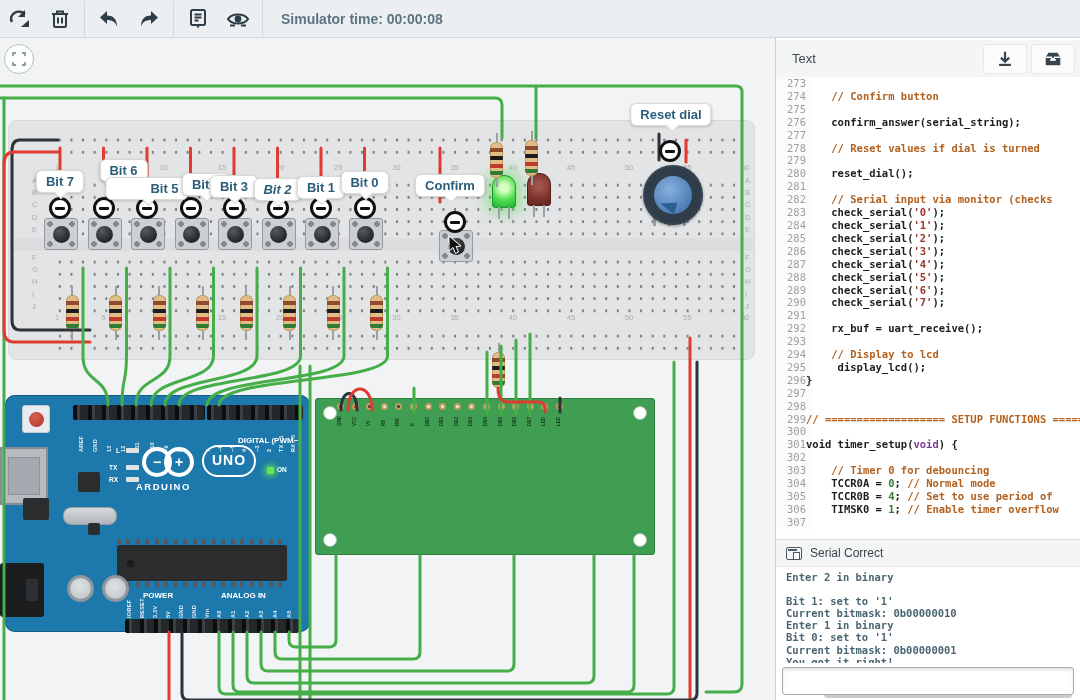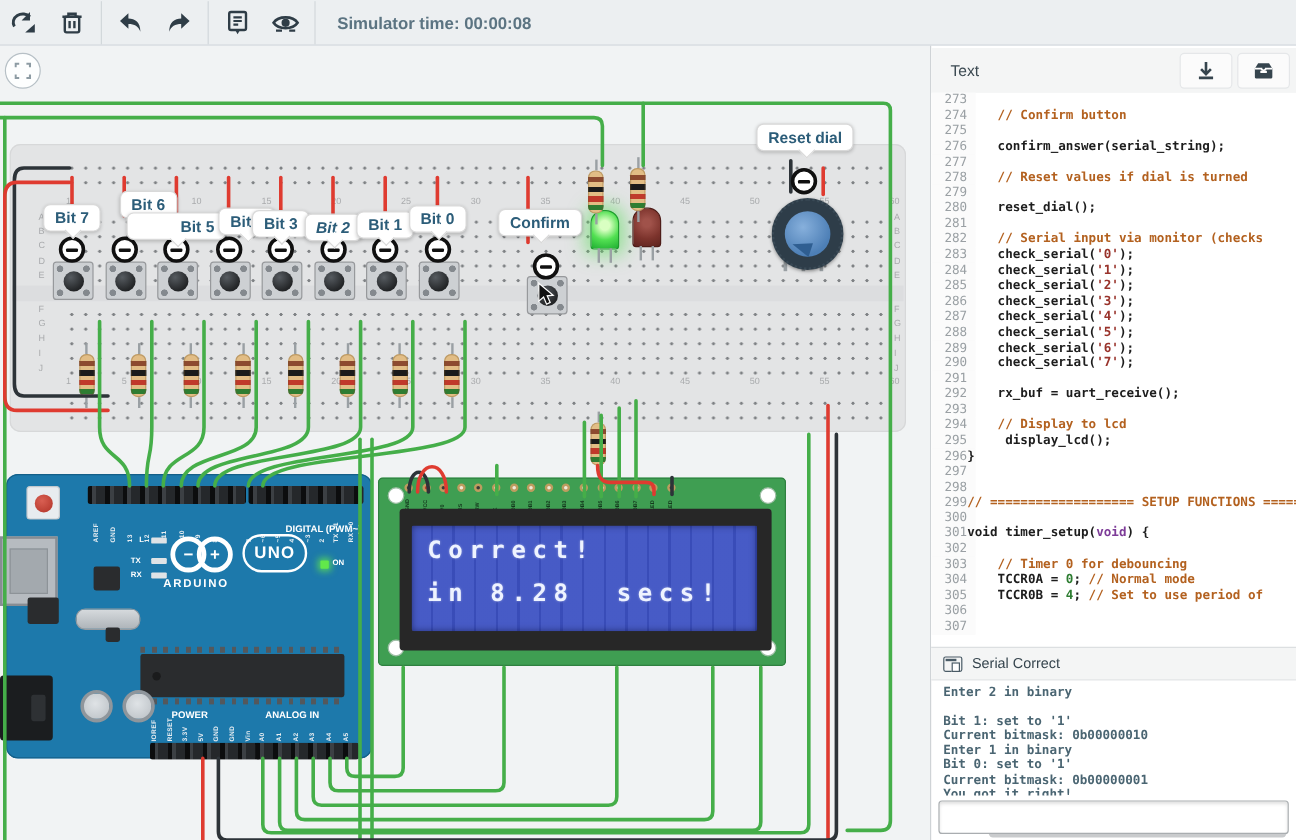--- a/index.html
+++ b/index.html
@@ -445,26 +445,20 @@
         <div class="lcd-pinlbl" style="left: 182.6px; height: 14px;">DB5</div>
         <div class="lcd-pin" style="left: 197.2px; background: rgb(242, 233, 216);"></div>
         <div class="lcd-pinlbl" style="left: 197.2px; height: 14px;">DB6</div>
         <div class="lcd-pin" style="left: 211.8px; background: rgb(242, 233, 216);"></div>
         <div class="lcd-pinlbl" style="left: 211.8px; height: 14px;">DB7</div>
         <div class="lcd-pin" style="left: 226.4px; background: rgb(192, 57, 43);"></div>
         <div class="lcd-pinlbl" style="left: 226.4px; height: 14px;">LED</div>
         <div class="lcd-pin" style="left: 241px; background: rgb(58, 58, 58);"></div>
         <div class="lcd-pinlbl" style="left: 241px; height: 14px;">LED</div>
       </div>
-    <div id="lcd-bezel">
-      <div id="lcd-screen">
-        <div class="lcd-line" style="top:8px;">Correct!</div>
-        <div class="lcd-line" style="top:44px;">in 8.28  secs!</div>
-      </div>
-    </div>
   </div>
 </div>
 
 <div id="panel">
   <div id="panel-hdr">
     <div id="panel-title">Text</div>
     <div class="phbtn">
       <svg width="20" height="20" viewBox="0 0 22 22">
           <path d="M11,3 V13 M6.5,9.5 L11,14 L15.5,9.5" fill="none" stroke="#36454e" stroke-width="2.4"></path>
           <path d="M4.5,17.5 h13" stroke="#36454e" stroke-width="2.4"></path>
@@ -506,21 +500,21 @@
       <div class="cl"><span class="g">296</span><span class="t"><span class="pl">}</span></span></div>
       <div class="cl"><span class="g">297</span><span class="t"></span></div>
       <div class="cl"><span class="g">298</span><span class="t"></span></div>
       <div class="cl"><span class="g">299</span><span class="t"><span class="cm">// =================== SETUP FUNCTIONS ===================</span></span></div>
       <div class="cl"><span class="g">300</span><span class="t"></span></div>
       <div class="cl"><span class="g">301</span><span class="t"><span class="pl">void timer_setup(</span><span class="kw">void</span><span class="pl">) {</span></span></div>
       <div class="cl"><span class="g">302</span><span class="t"></span></div>
       <div class="cl"><span class="g">303</span><span class="t"><span class="cm">    // Timer 0 for debouncing</span></span></div>
       <div class="cl"><span class="g">304</span><span class="t"><span class="pl">    TCCR0A = </span><span class="nm">0</span><span class="pl">; </span><span class="cm">// Normal mode</span></span></div>
       <div class="cl"><span class="g">305</span><span class="t"><span class="pl">    TCCR0B = </span><span class="nm">4</span><span class="pl">; </span><span class="cm">// Set to use period of</span></span></div>
-      <div class="cl"><span class="g">306</span></div>
+      <div class="cl"><span class="g">306</span><span class="t"><span class="pl">    TIMSK0 = </span><span class="nm">1</span><span class="pl">; </span><span class="cm">// Enable timer overflow</span></span></div>
       <div class="cl"><span class="g">307</span><span class="t"></span></div>
     </div>
   <div id="hscroll"></div>
 
   <div id="serial-hdr">
     <div class="mon-icon"></div>
     <div class="ttl">Serial Correct</div>
   </div>
   <div id="serial-body">Enter 2 in binary
 

